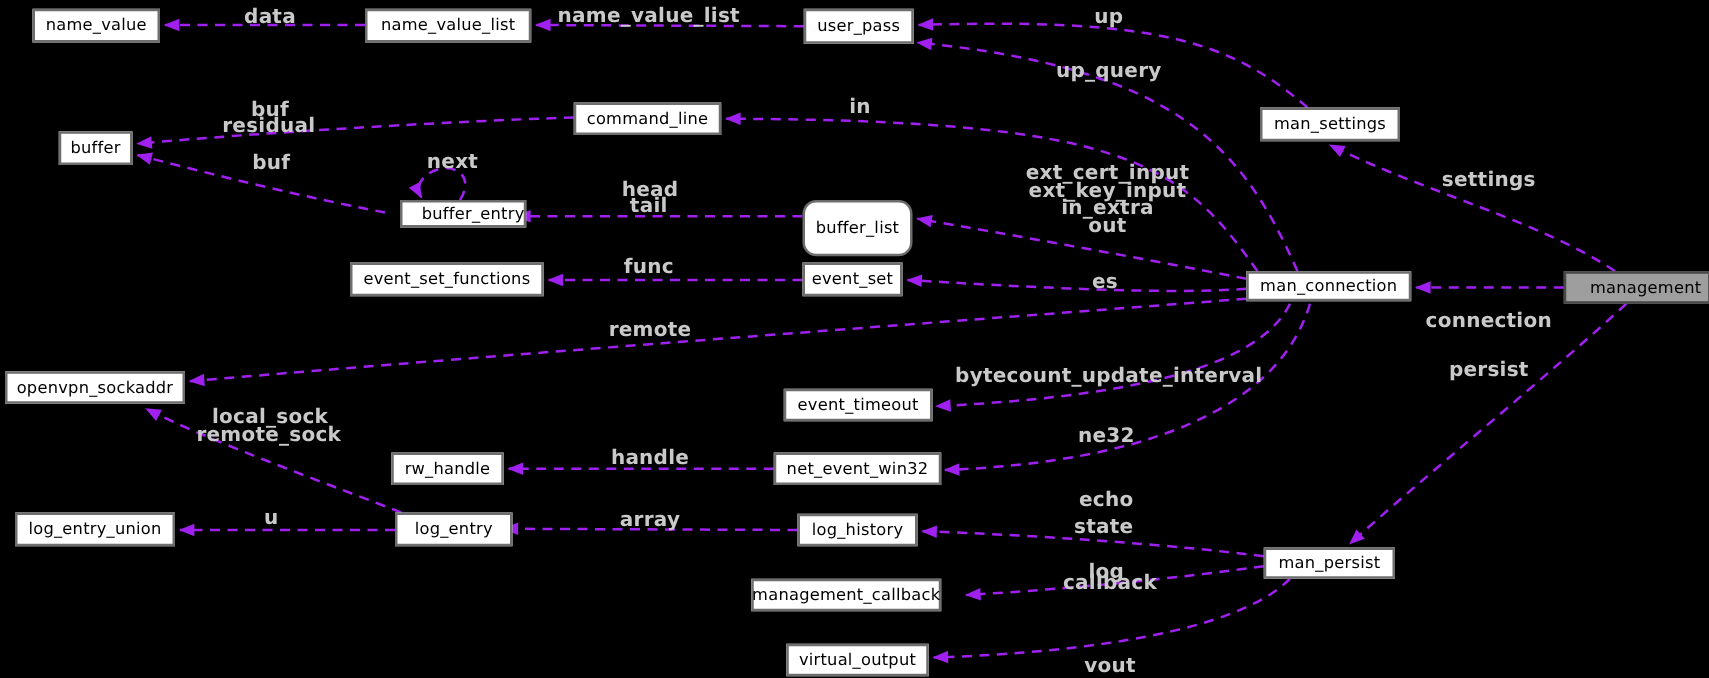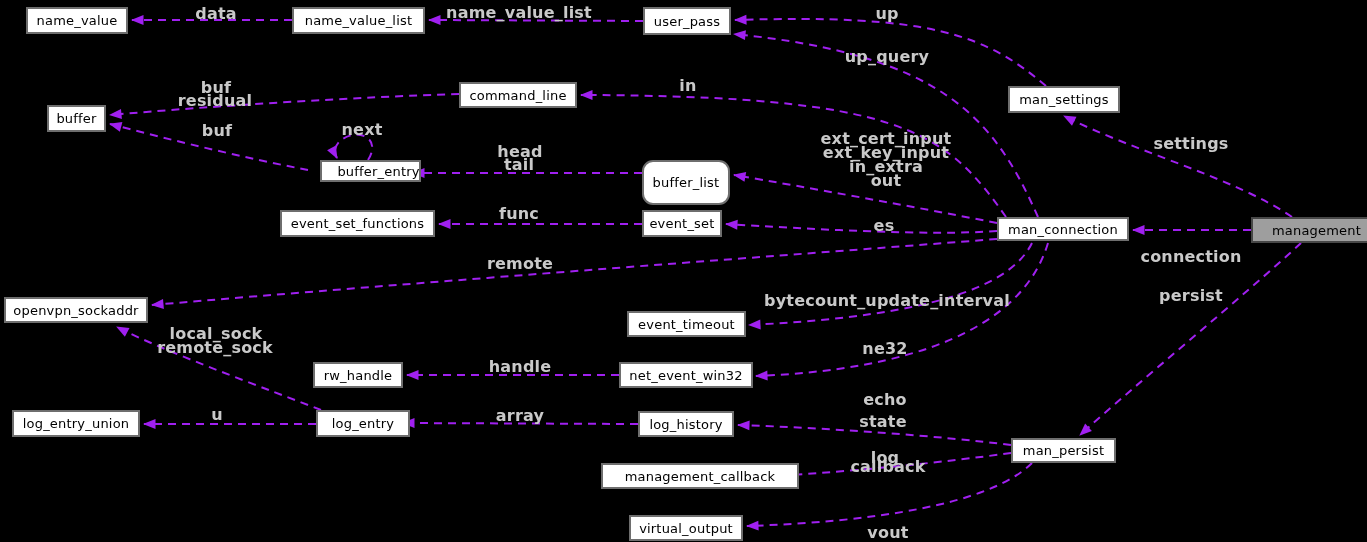--- a/index.html
+++ b/index.html
@@ -130,16 +130,16 @@
       <div class="node" style="left: 997px; top: 217px; width: 132px; height: 24px;">man_connection</div>
       <div class="node focus" style="left: 1251px; top: 217px; width: 131px; height: 26px;">management</div>
       <div class="node" style="left: 4px; top: 297px; width: 144px; height: 26px;">openvpn_sockaddr</div>
       <div class="node" style="left: 627px; top: 311px; width: 119px; height: 26px;">event_timeout</div>
       <div class="node" style="left: 313px; top: 362px; width: 90px; height: 26px;">rw_handle</div>
       <div class="node" style="left: 619px; top: 362px; width: 134px; height: 26px;">net_event_win32</div>
       <div class="node" style="left: 12px; top: 410px; width: 128px; height: 27px;">log_entry_union</div>
       <div class="node" style="left: 316px; top: 410px; width: 94px; height: 27px;">log_entry</div>
       <div class="node" style="left: 638px; top: 411px; width: 96px; height: 26px;">log_history</div>
       <div class="node" style="left: 1011px; top: 438px; width: 105px; height: 25px;">man_persist</div>
-      <div class="node" style="left: 601px; top: 463px; width: 198px; height: 26px; text-align: center;">management_callback</div>
+      <div class="node" style="left: 601px; top: 463px; width: 152px; height: 26px; text-align: center;">management_callback</div>
       <div class="node" style="left: 629px; top: 515px; width: 114px; height: 26px;">virtual_output</div>
     </div>
 </div>
 
 </body></html>

